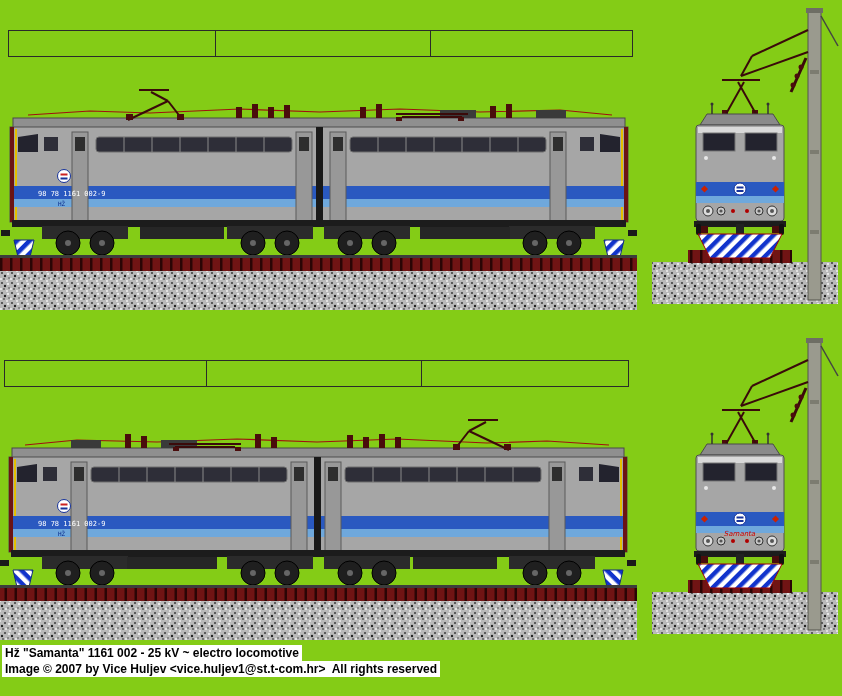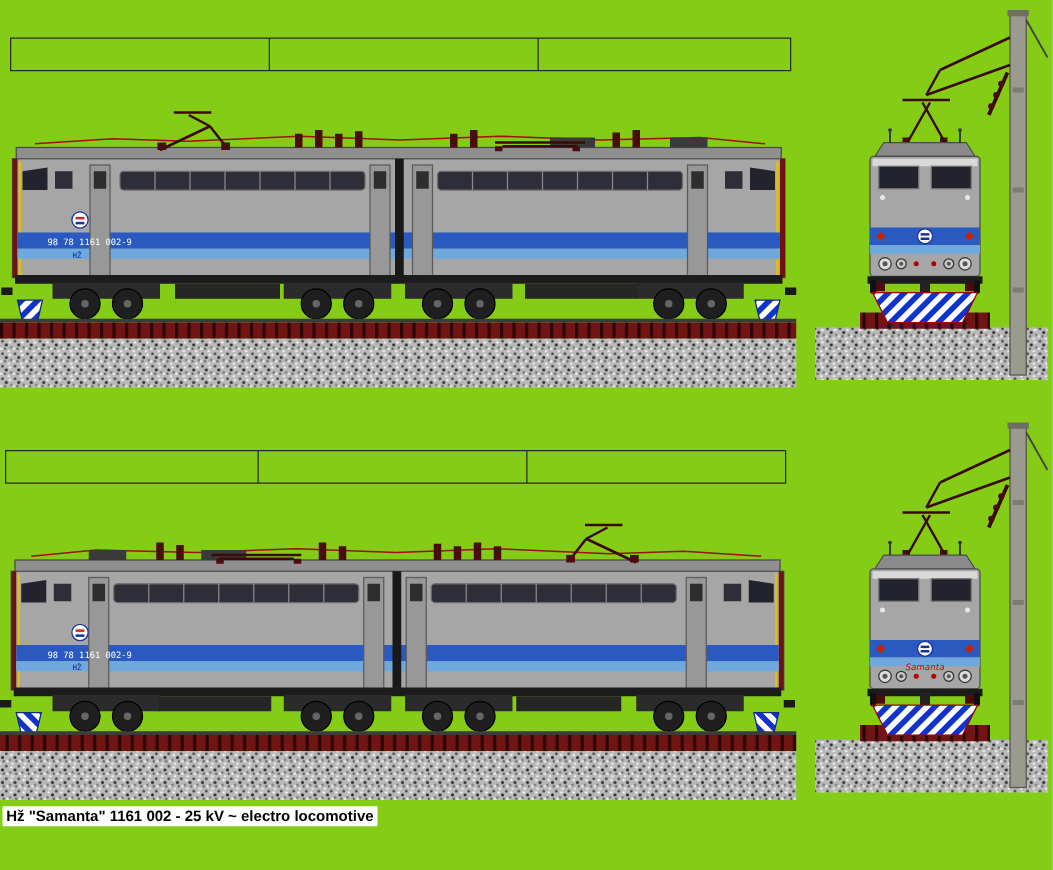--- a/index.html
+++ b/index.html
@@ -264,15 +264,18 @@
       <text x="58" y="206" font-size="6" fill="#0a2a8a" font-family="'DejaVu Sans Mono', monospace">HŽ</text>
       <text x="740" y="206" text-anchor="middle" font-size="7" font-style="italic" fill="#cc0000" font-family="'DejaVu Sans', sans-serif">Samanta</text>
     </g>
   </g>
 </svg>
 
 <div class="caption">
   <div class="caption-line">
     <span>Hž "Samanta" 1161 002 - 25 kV ~ electro locomotive</span>
   </div>
+  <div class="caption-line">
+    <span>Image © 2007 by Vice Huljev &lt;vice.huljev1@st.t-com.hr&gt;  All rights reserved</span>
+  </div>
 </div>
 
 </div>
 
 </body></html>

